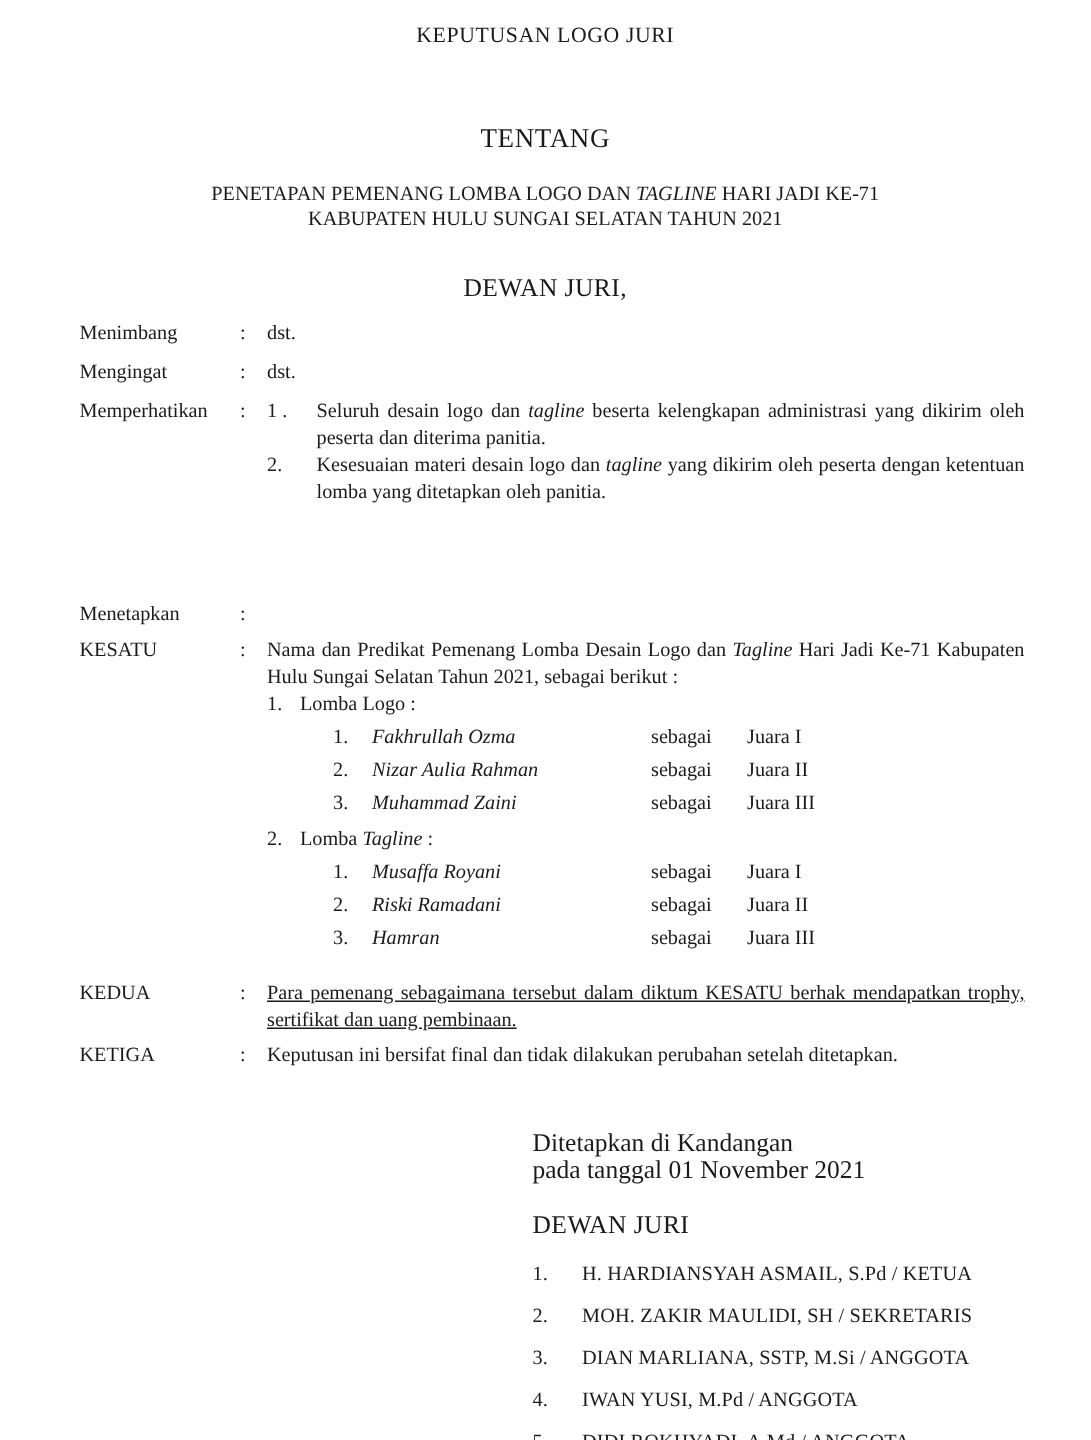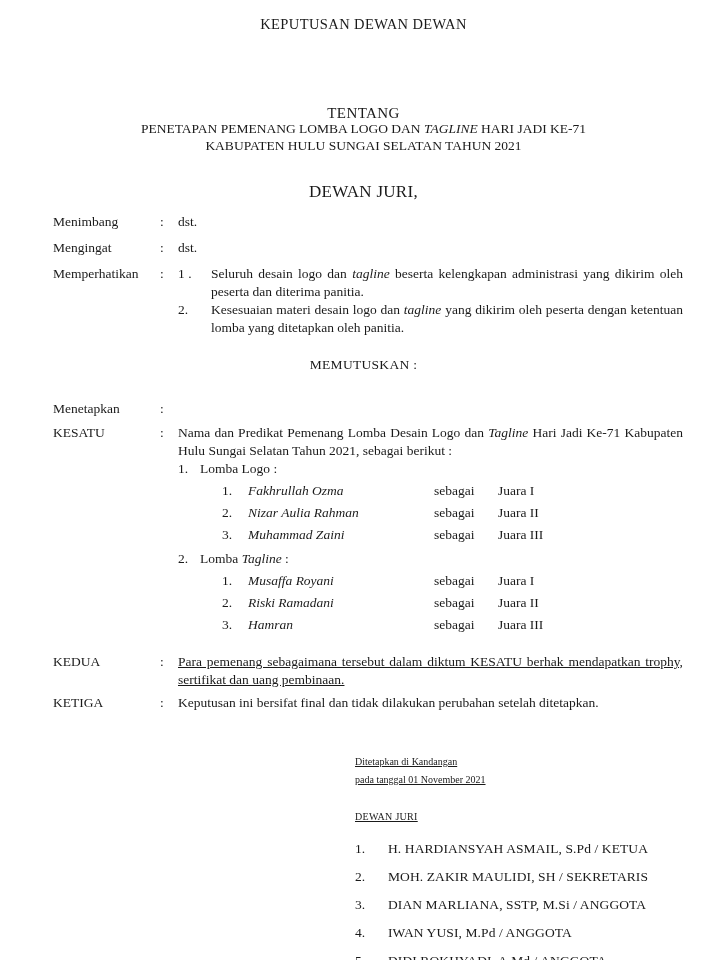--- a/index.html
+++ b/index.html
@@ -37,22 +37,22 @@
   }
   .hdr-line2 {
     position: absolute;
     left: 0; right: 0;
     top: 57px;
     font-size: 14.5px;
   }
   .hdr-line3 {
     position: absolute;
     left: 0; right: 0;
-    top: 105px;
-    font-size: 15px;
+    top: 82px;
+    font-size: 18px;
   }
   .hdr-title {
     position: absolute;
     left: 90px; right: 90px;
     top: 120px;
     font-size: 13.5px;
     text-align: center;
     line-height: 17px;
   }
   .hdr-dewan {
@@ -145,23 +145,22 @@
   }
   .winner-table td.w-num { width: 26px; }
   .winner-table td.w-name { width: 178px; padding-right: 8px; font-style: italic; }
   .winner-table td.w-as { width: 64px; }
   .winner-table td.w-rank { }
 
   
   .sig {
     position: absolute;
     left: 355px;
-    font-size: 10px;
+    font-size: 17px;
     line-height: 18px;
-    text-decoration: underline;
   }
   .sig-place { top: 753px; }
   .sig-date  { top: 771px; }
   .sig-dewan { top: 808px; letter-spacing: .3px; }
 
   .jury {
     position: absolute;
     left: 355px;
     top: 835px;
     margin: 0;
@@ -183,21 +182,21 @@
     top: 0;
   }
 
   i { font-style: italic; }
 </style>
 </head>
 <body>
 
 <div class="page">
 
-  <div class="hdr hdr-line1">KEPUTUSAN DEWAN DEWAN</div>
+  <div class="hdr hdr-line1">KEPUTUSAN LOGO JURI</div>
   <div class="hdr hdr-line3">TENTANG</div>
 
   <div class="hdr-title">
     <span><span>PENETAPAN PEMENANG LOMBA LOGO DAN </span><i>TAGLINE</i><span> HARI JADI KE-71</span></span><br>
     <span>KABUPATEN HULU SUNGAI SELATAN TAHUN 2021</span>
   </div>
 
   <div class="hdr-dewan">DEWAN JURI,</div>
 
   <div class="clause" style="top:213px;">
@@ -220,21 +219,20 @@
         <li>
           <span class="num">1 .</span><span>Seluruh desain logo dan </span><i>tagline</i><span> beserta kelengkapan administrasi yang dikirim oleh peserta dan diterima panitia.</span>
         </li>
         <li>
           <span class="num">2.</span><span>Kesesuaian materi desain logo dan </span><i>tagline</i><span> yang dikirim oleh peserta dengan ketentuan lomba yang ditetapkan oleh panitia.</span>
         </li>
       </ul>
     </div>
   </div>
 
-  <div class="hdr-memutuskan">MEMUTUSKAN :</div>
 
   <div class="clause" style="top:400px;">
     <span class="lbl">Menetapkan</span>
     <span class="colon">:</span>
     <div class="body nojust"></div>
   </div>
 
   <div class="clause" style="top:424px;">
     <span class="lbl">KESATU</span>
     <span class="colon">:</span>

